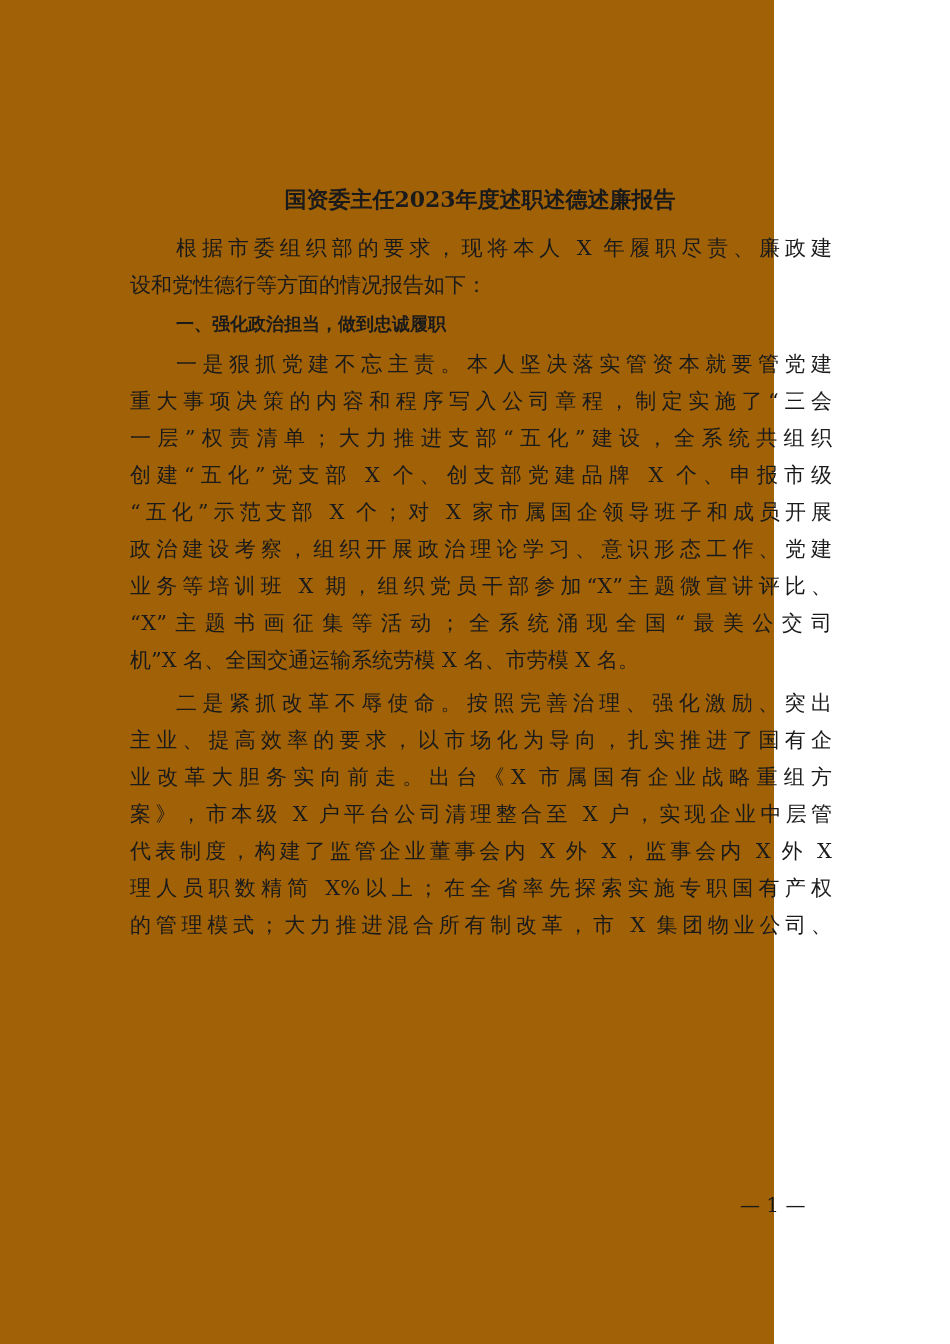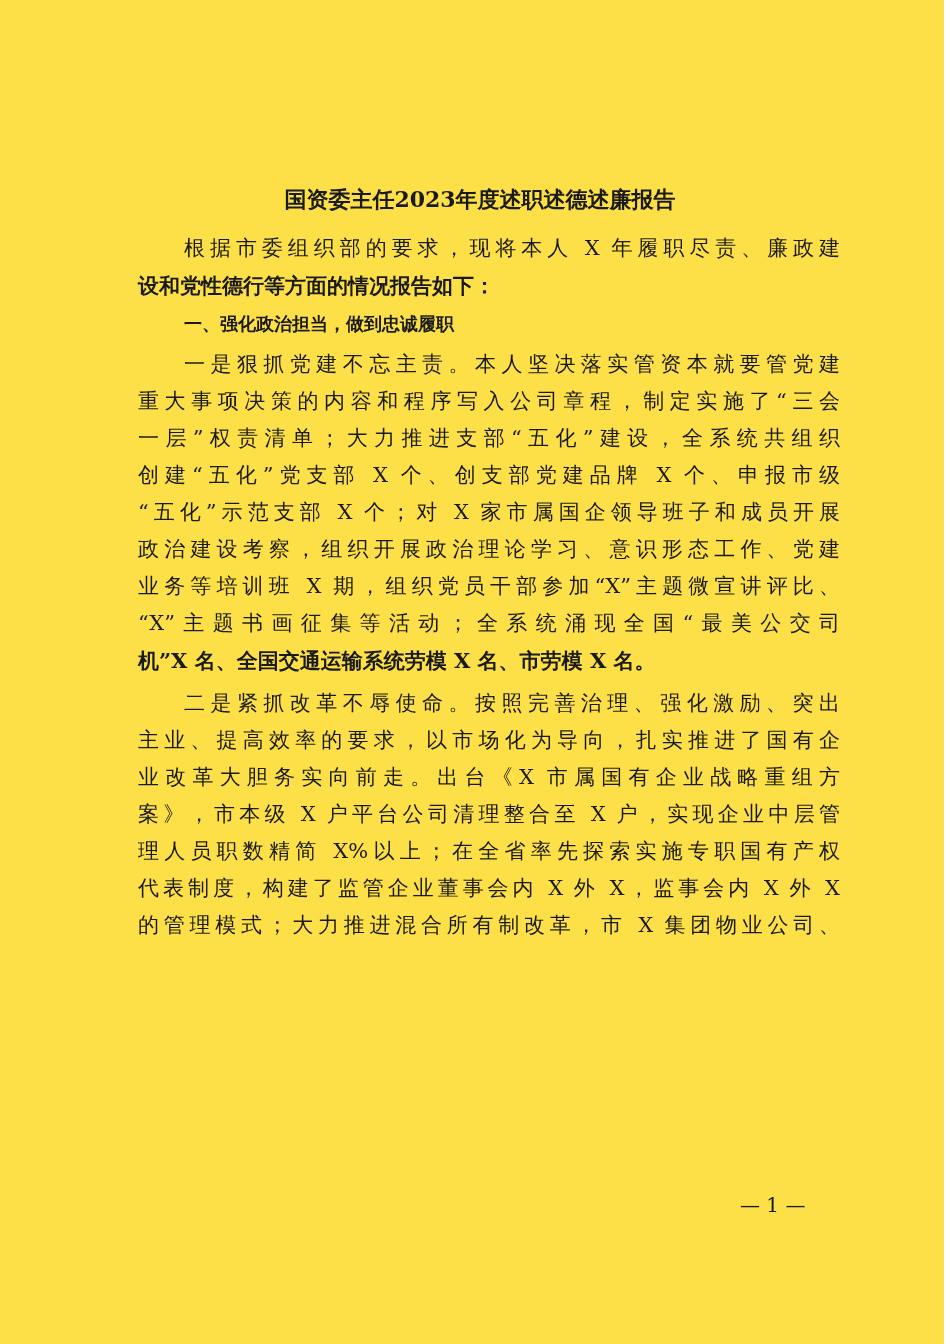--- a/index.html
+++ b/index.html
@@ -1,26 +1,26 @@
 <!DOCTYPE html>
 <html><head>
 <meta charset="utf-8">
 <style>
   html, body { margin:0; padding:0; background:#ffffff; }
   body { width:950px; height:1344px; position:relative; overflow:hidden;
          font-family:"DejaVu Serif","Liberation Serif",serif; color:#1a1a1a; }
-  .page { position:absolute; left:0; top:0; width:944px; height:1344px; background:#fde047; }
+  .page { position:absolute; left:0; top:0; width:774px; height:1344px; background:#a16207; }
   .title { position:absolute; left:130px; width:700px; top:184px; text-align:center;
            font-size:22px; font-weight:bold; line-height:30px; letter-spacing:0px;
            font-family:"DejaVu Serif","Liberation Serif",serif; }
-  .body { position:absolute; left:138px; width:702px; top:230px; }
+  .body { position:absolute; left:130px; width:702px; top:230px; }
   .line { height:37px; line-height:37px; font-size:21px; white-space:nowrap;
           text-align:justify; text-align-last:justify; letter-spacing:0px; }
   .line.indent { padding-left:46px; }
-  .line.last { text-align-last:left;font-weight:bold; }
+  .line.last { text-align-last:left; }
   .heading { font-family:"DejaVu Sans","Liberation Sans",sans-serif; font-weight:bold;
              height:42px; line-height:40px; font-size:18px; padding-left:46px; }
   .gap { height:6px; }
   .page-num { position:absolute; left:740px; top:1193px; font-size:20px; line-height:24px;
               white-space:nowrap; }
 </style>
 </head>
 <body>
 
 <div class="page">
@@ -44,20 +44,20 @@
       <div class="line last">机”X 名、全国交通运输系统劳模 X 名、市劳模 X 名。</div>
     </div>
 
     <div class="gap"></div>
 
     <div>
       <div class="line indent">二是紧抓改革不辱使命。按照完善治理、强化激励、突出</div>
       <div class="line">主业、提高效率的要求，以市场化为导向，扎实推进了国有企</div>
       <div class="line">业改革大胆务实向前走。出台《X 市属国有企业战略重组方</div>
       <div class="line">案》，市本级 X 户平台公司清理整合至 X 户，实现企业中层管</div>
+      <div class="line">代表制度，构建了监管企业董事会内 X 外 X，监事会内 X 外 X</div>
       <div class="line">理人员职数精简 X%以上；在全省率先探索实施专职国有产权</div>
-      <div class="line">代表制度，构建了监管企业董事会内 X 外 X，监事会内 X 外 X</div>
       <div class="line">的管理模式；大力推进混合所有制改革，市 X 集团物业公司、</div>
     </div>
   </div>
 
   <div class="page-num">— 1 —</div>
 </div>
 
 </body></html>

